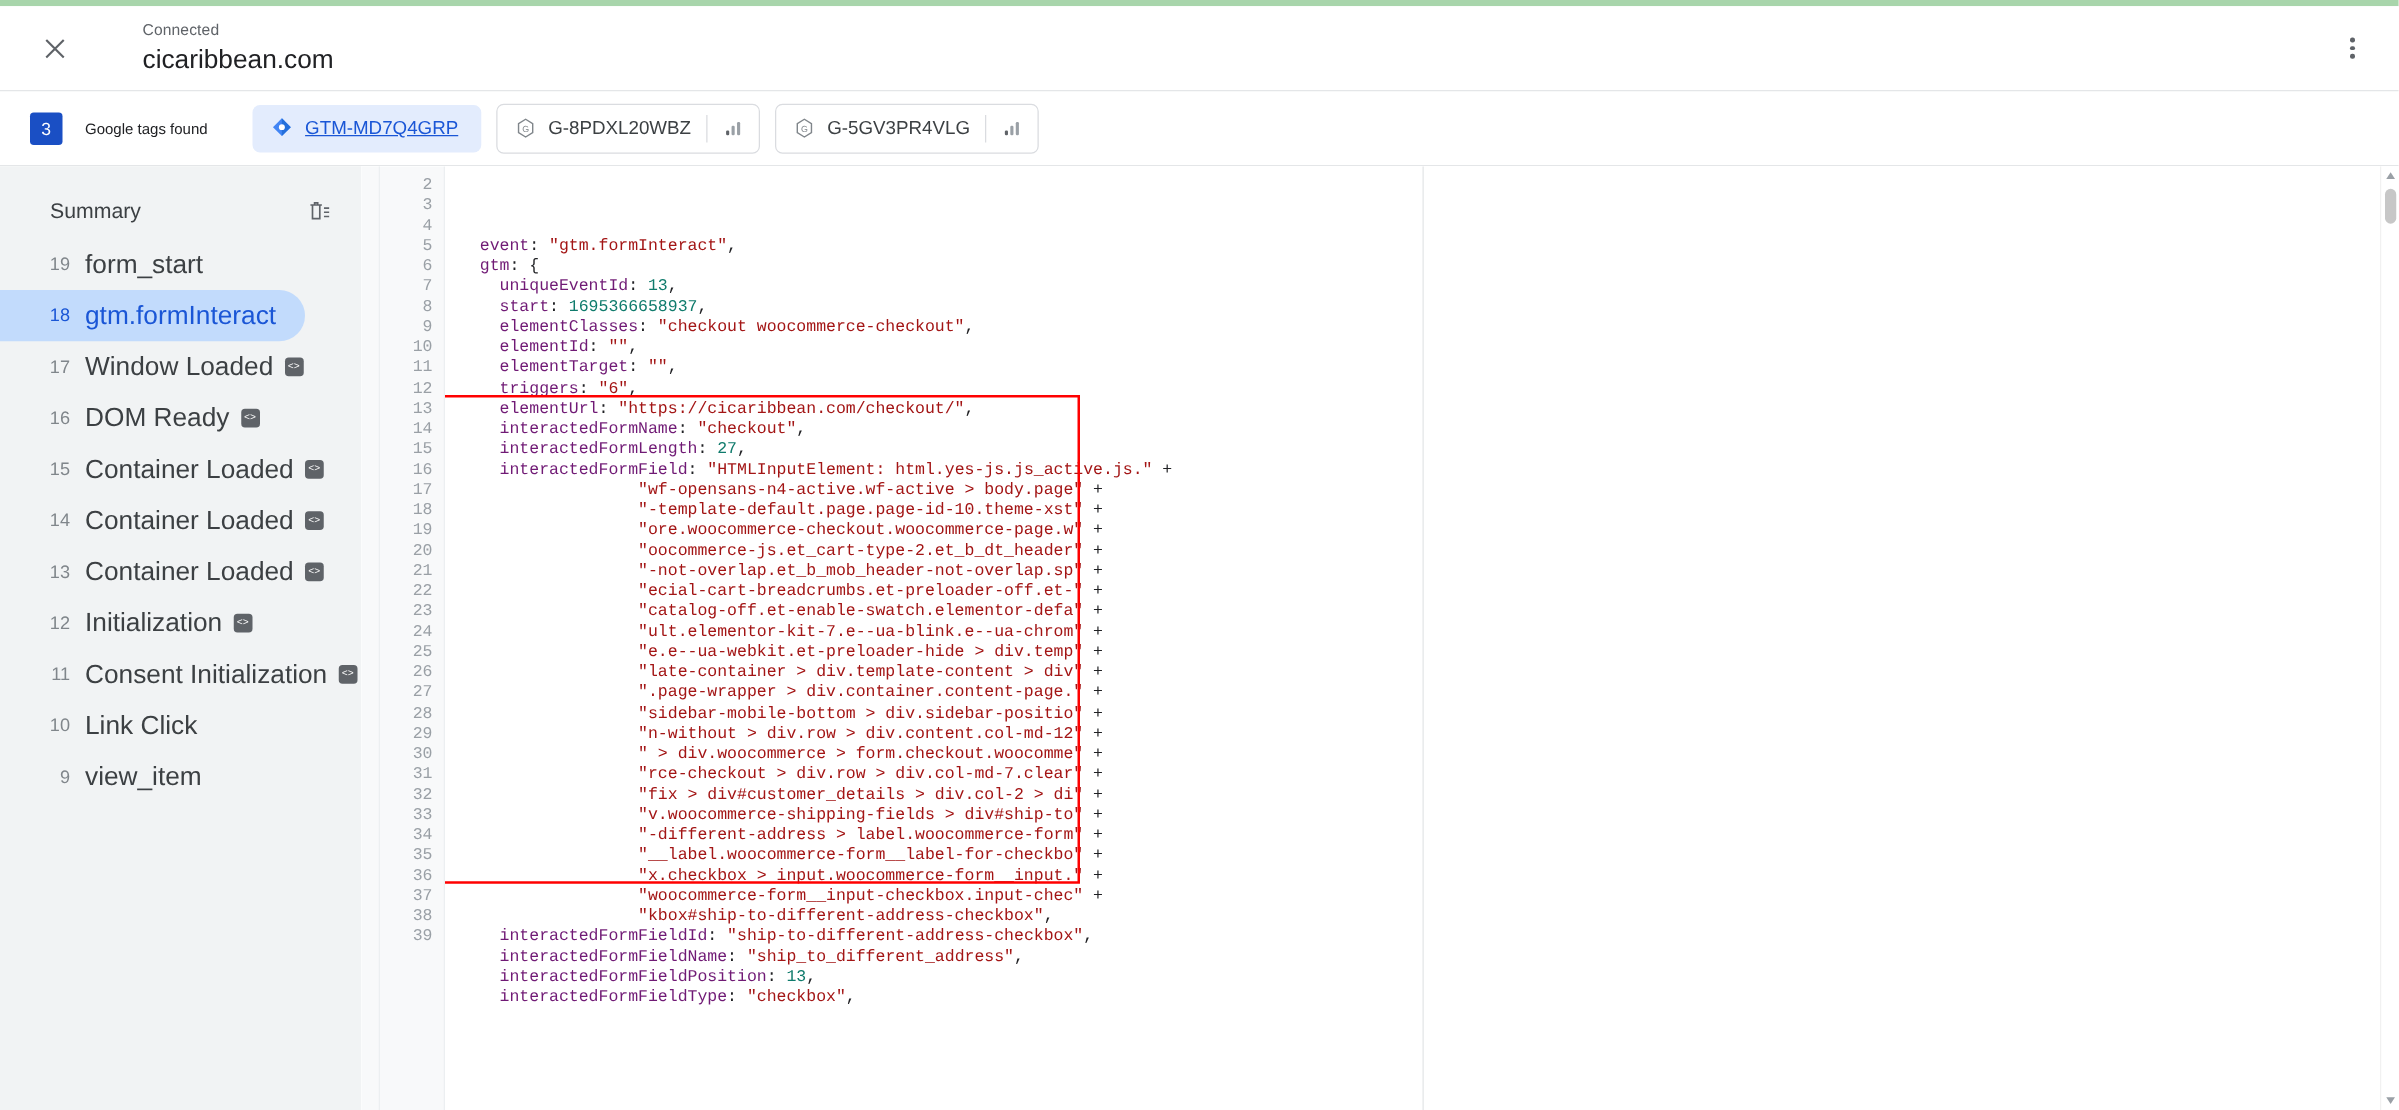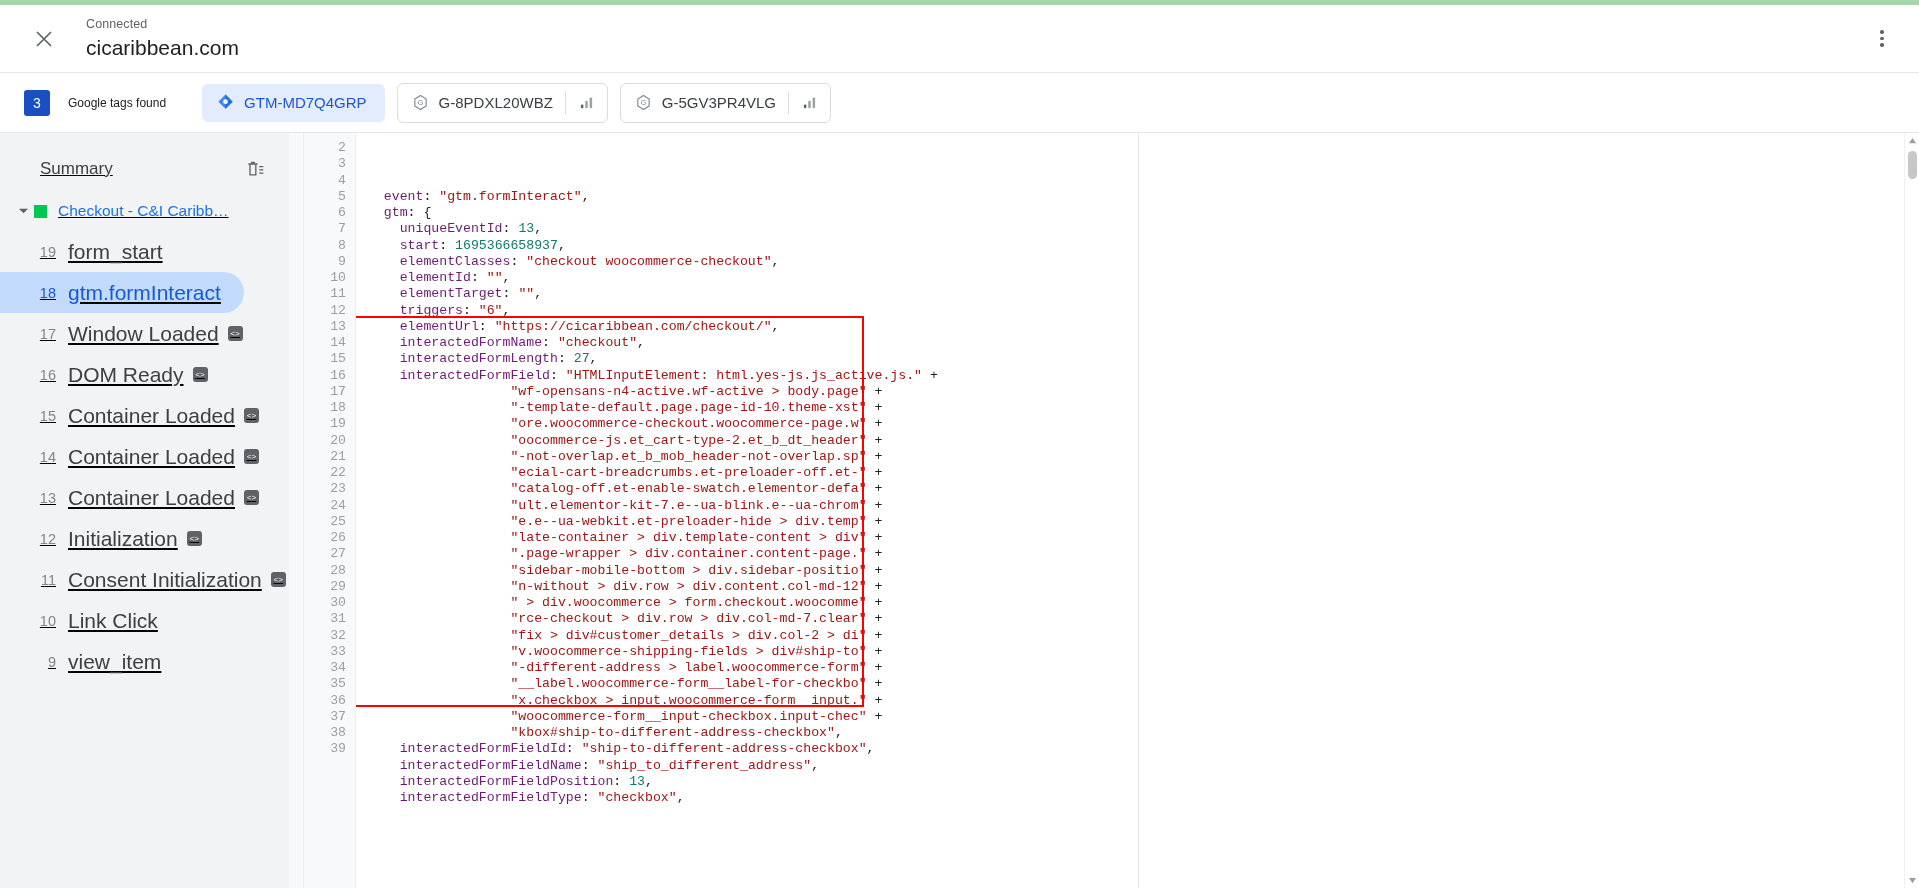--- a/index.html
+++ b/index.html
@@ -23,20 +23,21 @@
   }
   
   .header {
     position: relative;
     height: 68px;
     border-bottom: 1px solid #e4e6e8;
     display: flex;
     align-items: center;
     padding-left: 24px;
     background: #fff;
+    gap: 28px;
   }
   .close-btn {
     width: 40px; height: 40px;
     display: flex; align-items: center; justify-content: center;
     cursor: pointer;
     flex: 0 0 auto;
     margin-right: 22px;
   }
   .close-btn svg { display:block; }
   .header-titles { display: flex; flex-direction: column; justify-content: center; }
@@ -99,20 +100,21 @@
     border-radius: 6px;
     padding: 0 14px;
     font-size: 15px;
     cursor: pointer;
     white-space: nowrap;
   }
   .chip.gtm {
     background: #e3ecfd;
     color: #1a56d6;
     padding-right: 18px;
+    text-decoration: underline;
   }
   .chip.ga {
     border: 1px solid #dadce0;
     background: #fff;
     color: #3c4043;
     padding: 0;
     height: 40px;
     align-items: stretch;
   }
   .chip.ga .ga-main {
@@ -136,21 +138,20 @@
     background: #fff;
   }
   
   .sidebar {
     width: 289px;
     flex: 0 0 289px;
     background: #f1f3f4;
     padding-top: 14px;
     overflow: hidden;
     position: relative;
-    text-decoration: underline;
   }
   .summary-row {
     display: flex; align-items: center;
     height: 44px;
     padding: 0 24px 0 40px;
     justify-content: space-between;
   }
   .summary-label {
     font-size: 17px;
     color: #3c4043;
@@ -390,29 +391,20 @@
       <div class="summary-row">
         <span class="summary-label">Summary</span>
         <span class="trash-icon">
           <svg width="20" height="20" viewBox="0 0 24 24">
             <path d="M4 6 H15 M6 6 V19 H13 V6 M8 6 V4 H11 V6" stroke="#5f6368" stroke-width="1.6" fill="none"></path>
             <path d="M17 9 H22 M17 13 H22 M17 17 H22" stroke="#5f6368" stroke-width="1.5" fill="none"></path>
           </svg>
         </span>
       </div>
       <div id="sidebar-list">
-          <div class="group-row">
-            <span class="caret">
-              <svg width="11" height="8" viewBox="0 0 12 8">
-                <path d="M1 1.5 L6 6.5 L11 1.5 Z" fill="#5f6368"></path>
-              </svg>
-            </span>
-            <span class="green-sq"></span>
-            <span class="group-label">Checkout - C&amp;I Caribb…</span>
-          </div>
           <div class="evt-row">
             <span class="evt-num">19</span>
             <span class="evt-name">form_start</span>
           </div>
           <div class="evt-row sel">
             <span class="evt-num">18</span>
             <span class="evt-name">gtm.formInteract</span>
           </div>
           <div class="evt-row">
             <span class="evt-num">17</span>

